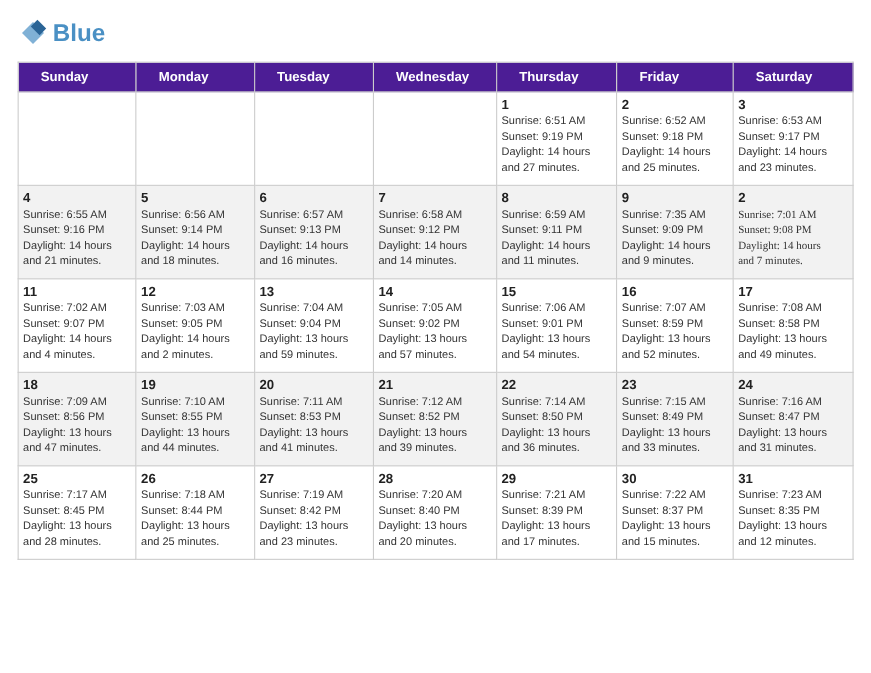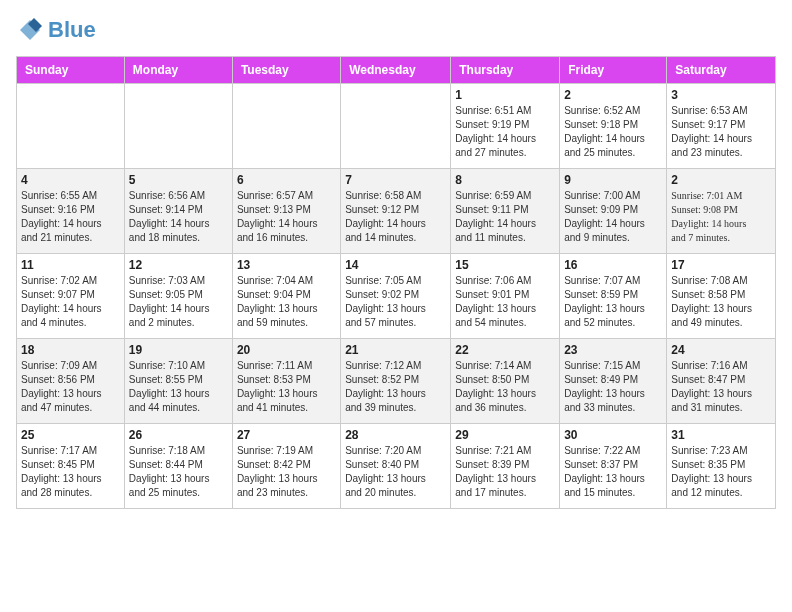--- a/index.html
+++ b/index.html
@@ -45,23 +45,23 @@
     .location-title {
       font-size: 16px;
       color: #444;
     }
     .calendar-table {
       width: 100%;
       border-collapse: collapse;
       font-size: 11px;
     }
     .calendar-table th {
-      background: #d946ef;
+      background: #4c1d95;
       color: #fff;
-      padding: 6px 8px;
+      padding: 6px 20px;
       text-align: left;
       font-size: 12px;
       font-weight: bold;
       border: 1px solid #ccc;
     }
     .calendar-table td {
       border: 1px solid #ccc;
       vertical-align: top;
       padding: 4px 4px 4px 4px;
       width: 113px;
@@ -176,21 +176,21 @@
         </td>
         <td>
           <span class="day-number">8</span>
           <div class="day-info" style="white-space: pre-line;">Sunrise: 6:59 AM
 Sunset: 9:11 PM
 Daylight: 14 hours
 and 11 minutes.</div>
         </td>
         <td>
           <span class="day-number">9</span>
-          <div class="day-info" style="white-space: pre-line;">Sunrise: 7:00 AM
+          <div class="day-info" style="white-space: pre-line;">Sunrise: 7:35 AM
 Sunset: 9:09 PM
 Daylight: 14 hours
 and 9 minutes.</div>
         </td>
         <td>
           <span class="day-number">2</span>
           <div class="day-info" style="white-space: pre-line; font-family: Liberation Serif, serif;">Sunrise: 7:01 AM
 Sunset: 9:08 PM
 Daylight: 14 hours
 and 7 minutes.</div>

